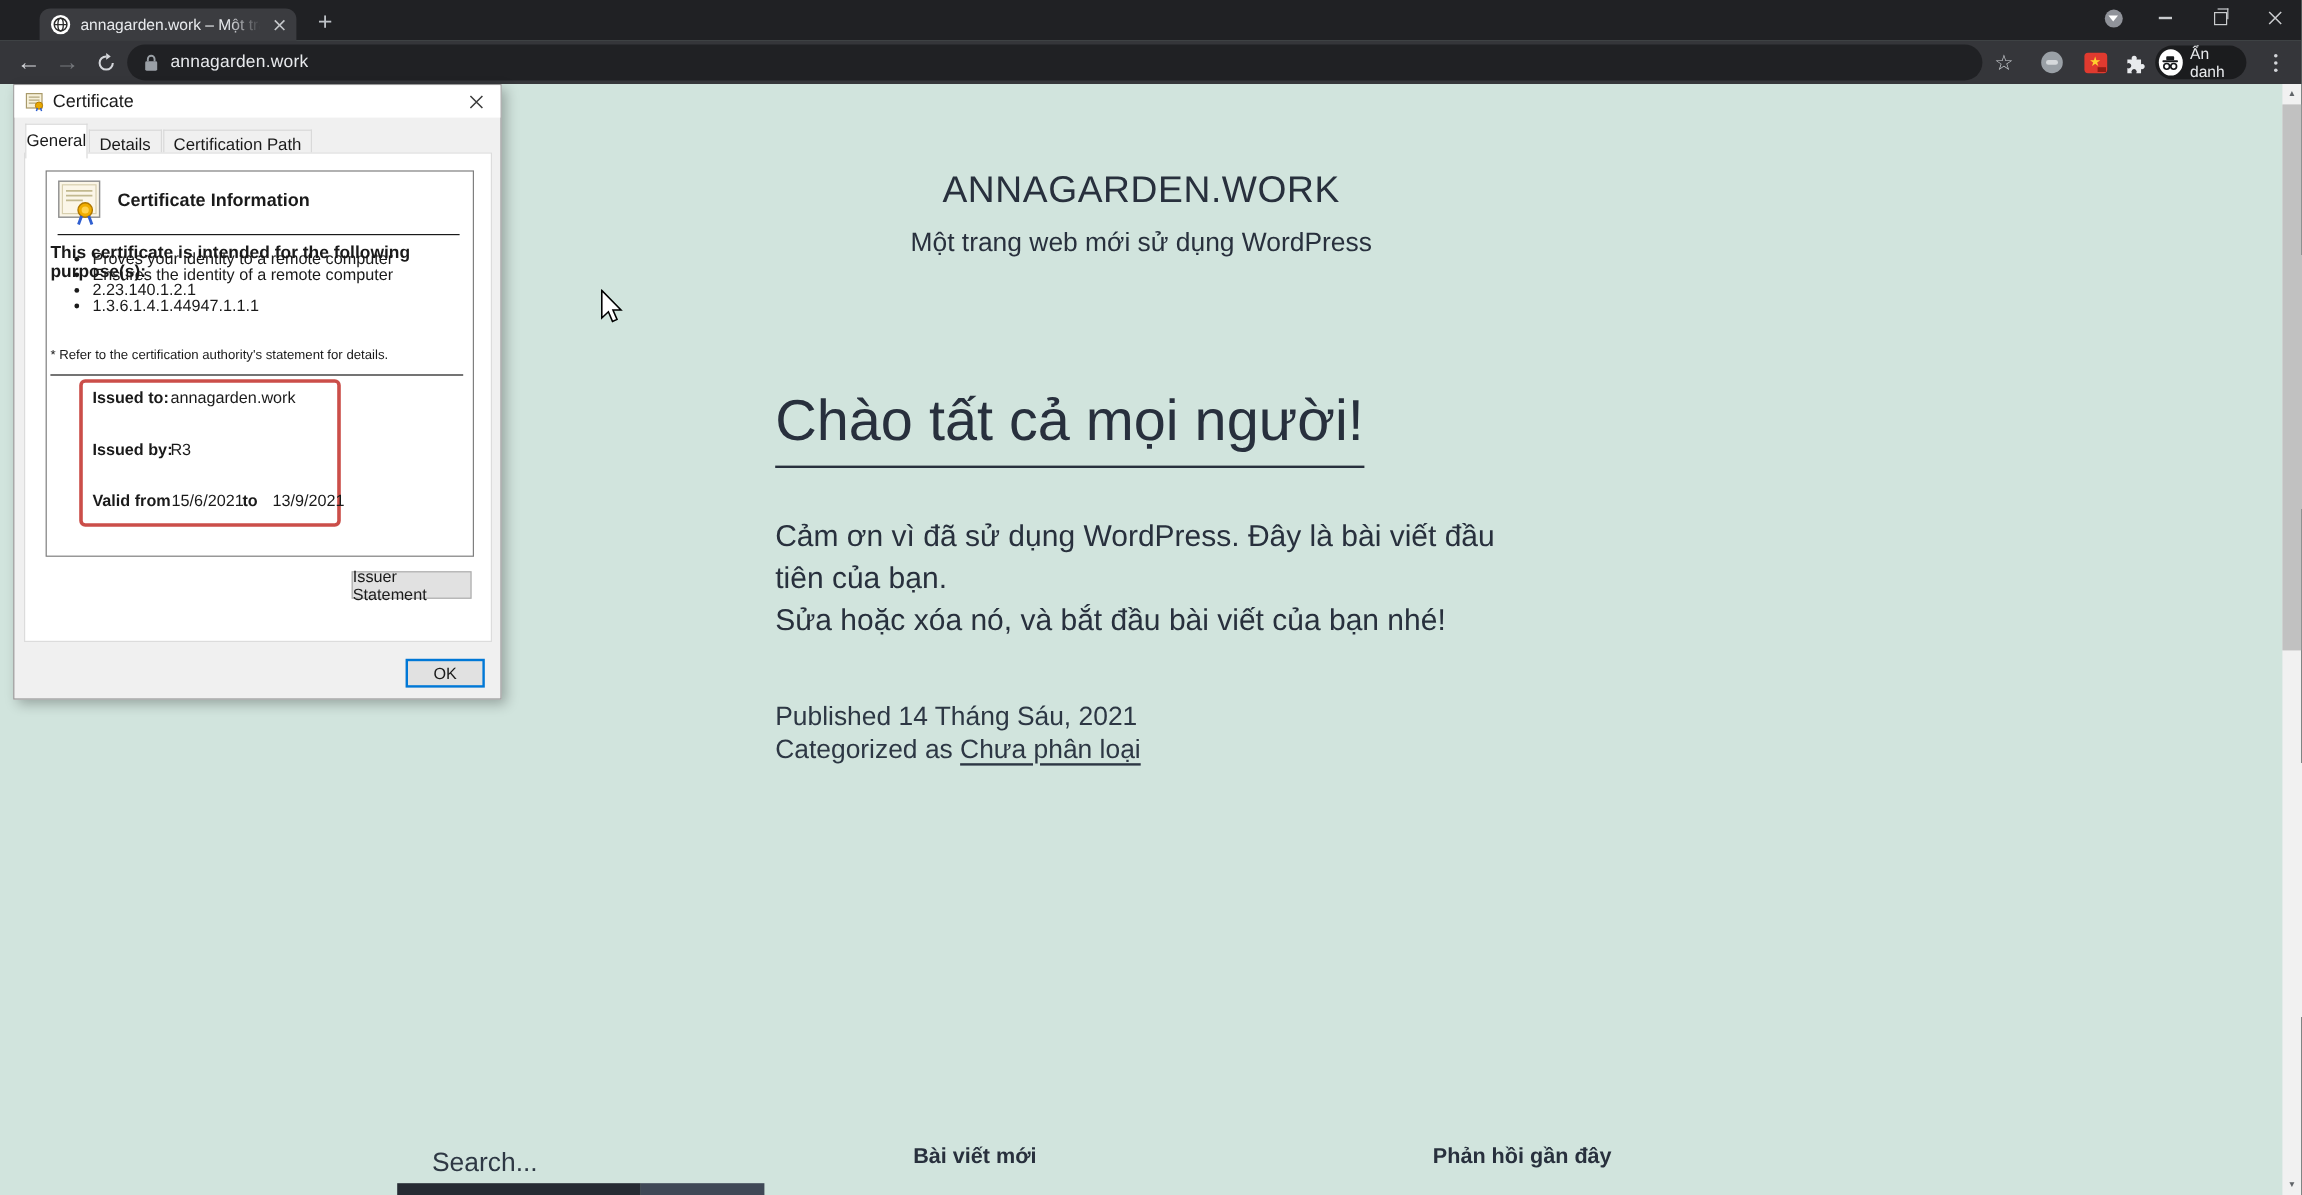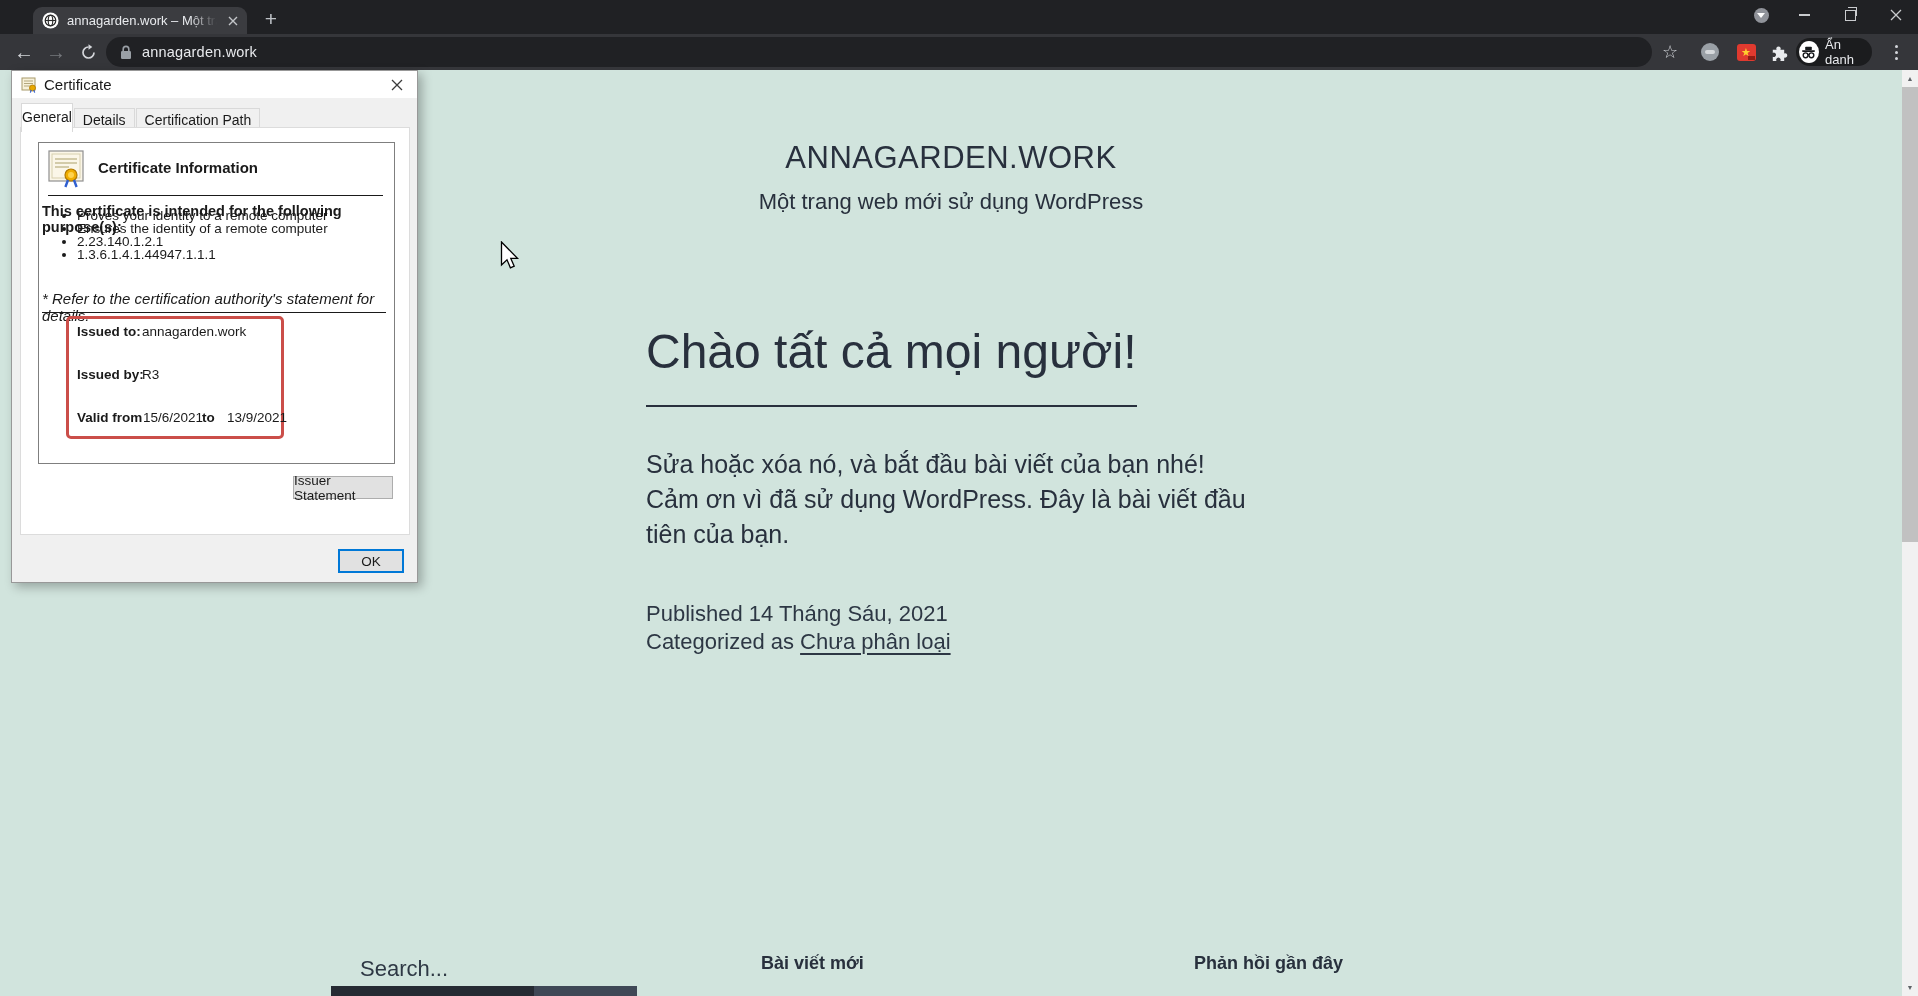--- a/index.html
+++ b/index.html
@@ -50,21 +50,21 @@
   .sb-arrow{height:17px;display:flex;align-items:center;justify-content:center;color:#606468;font-size:7px;}
   .sb-thumb{position:absolute;left:0;top:17px;width:16px;height:455px;background:#c1c1c1;}
   .sb-down{position:absolute;bottom:0;left:0;width:16px;}
 
   
   .site-header{position:absolute;left:0;top:140px;width:1902px;text-align:center;color:#28303d;}
   .site-title{font-size:31px;letter-spacing:.5px;font-weight:400;}
   .site-tagline{margin-top:13px;font-size:22px;font-weight:400;}
   .post{position:absolute;left:646px;top:326px;width:640px;color:#28303d;}
   .post-title{display:inline-block;font-size:48px;font-weight:400;line-height:1.1;
-    border-bottom:2px solid #28303d;padding-bottom:26px;}
+    border-bottom:2px solid #28303d;padding-bottom:9px;}
   .post-body{margin-top:40px;font-size:25px;line-height:35px;}
   .post-meta{margin-top:48px;font-size:22px;line-height:28px;color:#2d3744;}
   .cat-link{text-decoration:underline;text-underline-offset:4px;}
   .footer-widgets{position:absolute;left:0;top:950px;width:1902px;color:#28303d;}
   .search-label{position:absolute;left:332px;top:6px;font-size:22px;color:#2e3844;margin-left:28px;}
   .search-bar-left{position:absolute;left:331px;top:36px;width:203px;height:10px;background:#262b33;}
   .search-bar-right{position:absolute;left:534px;top:36px;width:103px;height:10px;background:#3f4856;}
   .widget-title{position:absolute;top:3px;font-size:18px;font-weight:700;}
 
   
@@ -79,21 +79,21 @@
     padding:3px 8px 4px;margin-right:1px;color:#1a1a1a;}
   .dtab.active{background:#fff;padding:5px 0 7px;position:relative;z-index:3;border-color:#d9d9d9;}
   .dlg-page{position:absolute;left:8px;top:56px;width:390px;height:408px;background:#fff;
     border:1px solid #dcdcdc;box-sizing:border-box;z-index:2;}
   .grp{position:absolute;left:17px;top:14px;width:355px;height:320px;border:1px solid #7f7f7f;}
   .grp-sep{position:absolute;left:9px;width:335px;height:1px;background:#1a1a1a;}
   .info-title{position:absolute;left:59px;top:16px;font-size:15px;font-weight:700;}
   .purpose-h{position:absolute;left:3px;top:60px;font-size:14.5px;font-weight:700;}
   .purpose-list{position:absolute;left:8px;top:67px;margin:0;padding-left:30px;font-size:13.5px;line-height:12.9px;}
   .purpose-list li{margin:0;padding:0;}
-  .refer{position:absolute;left:3px;top:147px;font-size:15px;font-style:italic;}
+  .refer{position:absolute;left:3px;top:147px;font-size:11px;}
   .redbox{position:absolute;left:27px;top:173px;width:212px;height:117px;border:3px solid #cb4e49;border-radius:5px;}
   .fld{position:absolute;font-size:13.5px;}
   .b{font-weight:700;}
   .btn{background:#e1e1e1;border:1px solid #adadad;font-size:13.5px;font-family:inherit;color:#1a1a1a;
     display:flex;align-items:center;justify-content:center;box-sizing:border-box;}
   .btn-issuer{position:absolute;right:16px;top:348px;width:100px;height:23px;}
   .btn-ok{position:absolute;right:13px;bottom:9px;width:66px;height:24px;border:2px solid #0078d7;}
 
   .cursor{position:absolute;left:500px;top:241px;z-index:50;}
 </style>
@@ -201,22 +201,22 @@
   </div>
 
   <div class="site-header">
     <div class="site-title">ANNAGARDEN.WORK</div>
     <div class="site-tagline">Một trang web mới sử dụng WordPress</div>
   </div>
 
   <div class="post">
     <a class="post-title">Chào tất cả mọi người!</a>
     <div class="post-body">
+      <div>Cảm ơn vì đã sử dụng WordPress. Đây là bài viết đầu tiên của bạn.</div>
       <div>Sửa hoặc xóa nó, và bắt đầu bài viết của bạn nhé!</div>
-      <div>Cảm ơn vì đã sử dụng WordPress. Đây là bài viết đầu tiên của bạn.</div>
     </div>
     <div class="post-meta">
       <div>Published 14 Tháng Sáu, 2021</div>
       <div>
         <span>Categorized as </span><span class="cat-link">Chưa phân loại</span>
       </div>
     </div>
   </div>
 
   <div class="footer-widgets">

